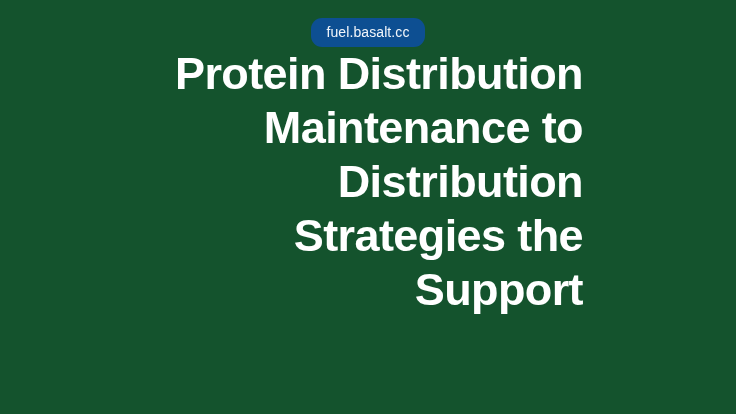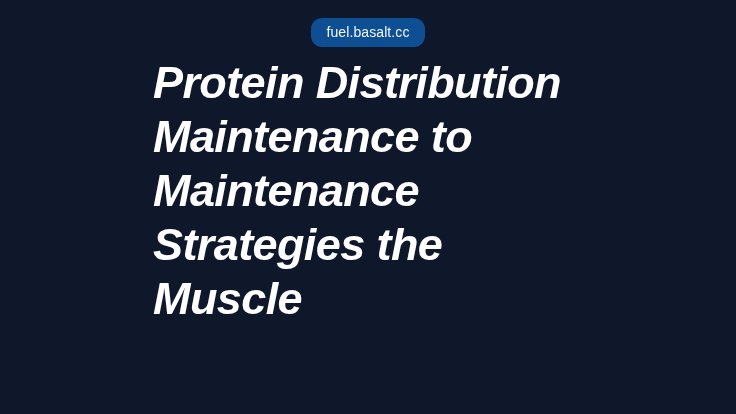--- a/index.html
+++ b/index.html
@@ -12,21 +12,21 @@
     height: 414px;
     overflow: hidden;
     font-family: "Liberation Sans", sans-serif;
   }
 
   .slide {
     position: relative;
     box-sizing: border-box;
     width: 736px;
     height: 414px;
-    background: #0f172a;
+    background: #14532d;
     display: flex;
     flex-direction: column;
     align-items: center;
     padding-top: 18px;
   }
 
   .site-badge {
     display: inline-block;
     background: #0d4f92;
     color: #f2f6fb;
@@ -34,23 +34,21 @@
     font-weight: 400;
     line-height: 1;
     letter-spacing: 0.1px;
     padding: 7px 15px 8px 15px;
     border-radius: 11px;
     white-space: nowrap;
   }
 
   .title-block {
     width: 430px;
-    margin-top: 9px;
-    text-align: left;
-    font-style: italic;
+    text-align: right;
   }
 
   .title-line {
     color: #ffffff;
     font-size: 45px;
     font-weight: 700;
     line-height: 54px;
     letter-spacing: -0.6px;
     white-space: nowrap;
   }
@@ -58,18 +56,18 @@
 </head>
 <body>
 
 <div class="slide">
 
   <div class="site-badge">fuel.basalt.cc</div>
 
   <div class="title-block">
     <div class="title-line">Protein Distribution</div>
     <div class="title-line">Maintenance to</div>
-    <div class="title-line">Maintenance</div>
+    <div class="title-line">Distribution</div>
     <div class="title-line">Strategies the</div>
-    <div class="title-line">Muscle</div>
+    <div class="title-line">Support</div>
   </div>
 
 </div>
 
 </body></html>

